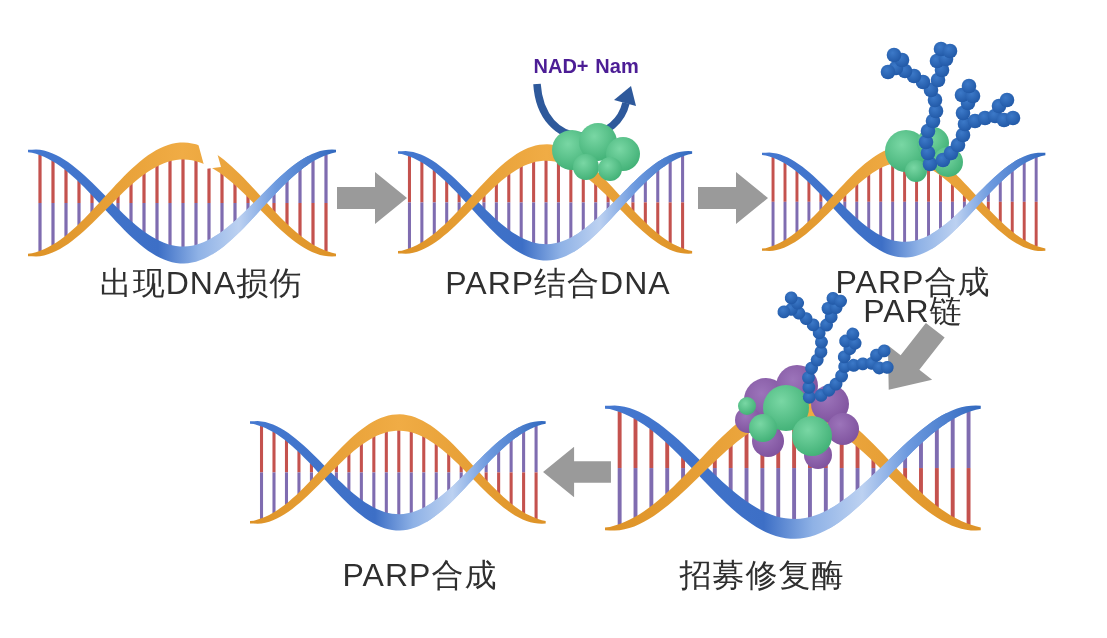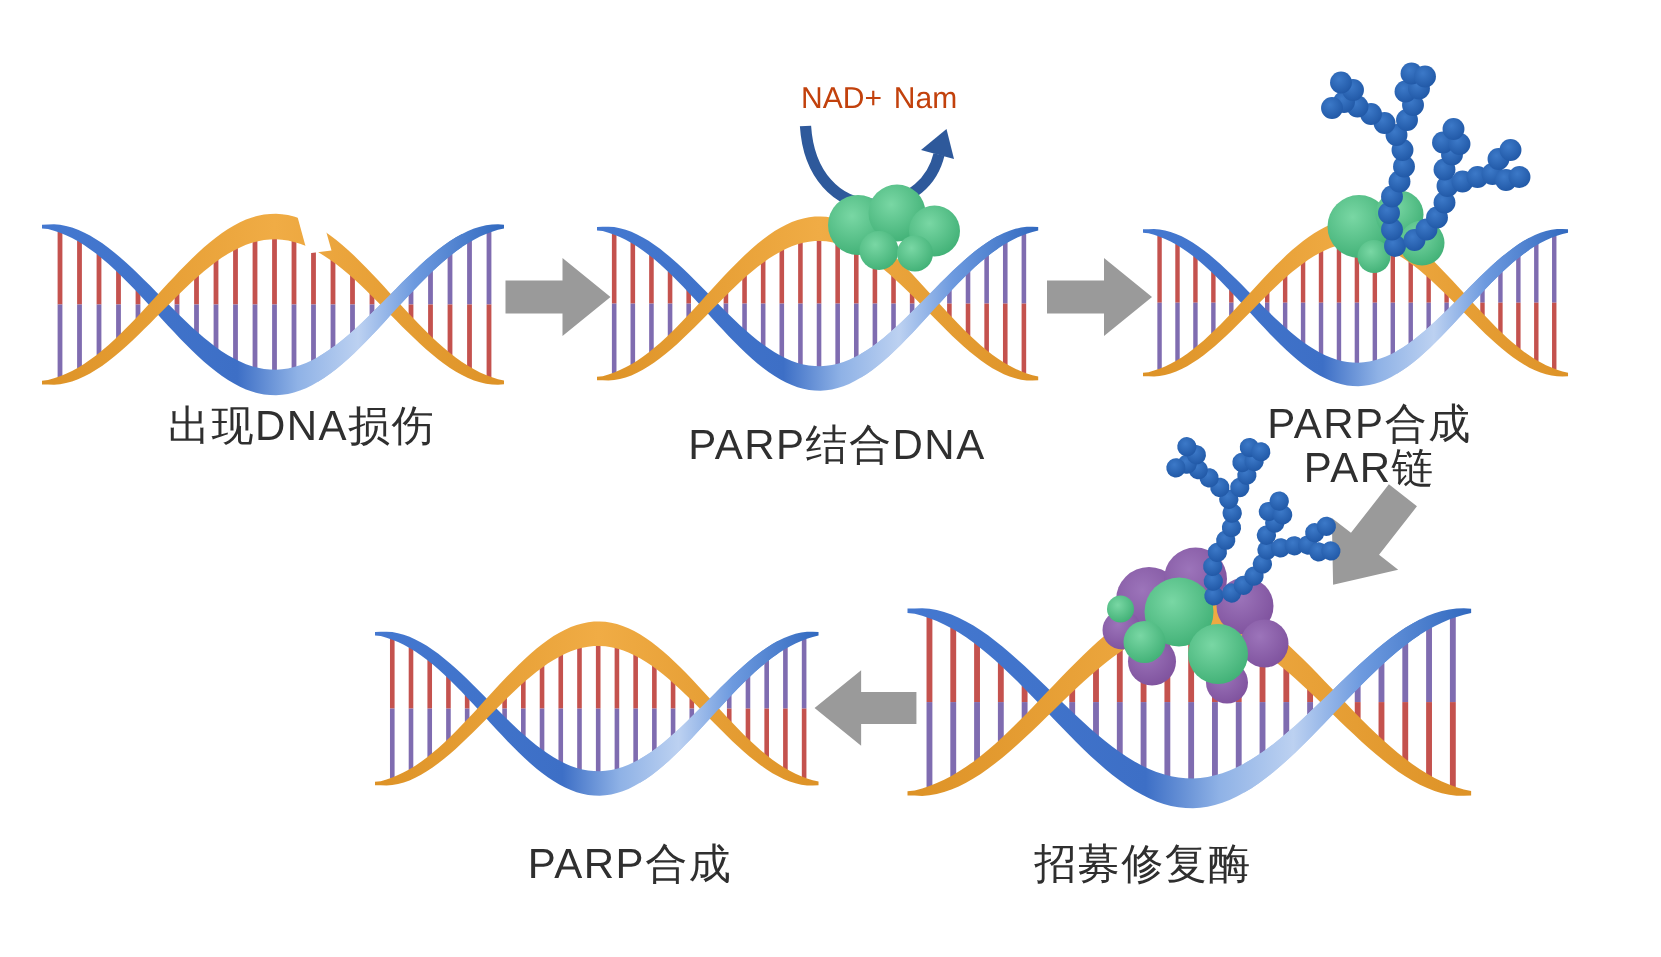--- a/index.html
+++ b/index.html
@@ -3,26 +3,26 @@
 <meta charset="utf-8">
 <style>
   html,body{margin:0;padding:0;background:#fff;}
   .stage{
     position:relative;width:1107px;height:638px;background:#ffffff;
     overflow:hidden;font-family:"Liberation Sans",sans-serif;
   }
   .art{position:absolute;left:0;top:0;}
   .step-label{
     position:absolute;transform:translateX(-50%);
-    font-size:28px;line-height:29px;color:#2f2f2f;
+    font-size:32px;line-height:29px;color:#2f2f2f;
     white-space:nowrap;text-align:center;letter-spacing:1px;
   }
   .cofactor-label{
     position:absolute;transform:translateX(-50%);
-    font-size:20px;font-weight:normal;color:#c2410c;white-space:nowrap;
+    font-size:20px;font-weight:bold;color:#4c1d95;white-space:nowrap;
   }
 </style>
 </head>
 <body>
 
 <div class="stage">
 
   <svg class="art" width="1107" height="638" viewBox="0 0 1107 638">
     <defs>
         <linearGradient id="gradBlue" gradientUnits="userSpaceOnUse" x1="0" y1="0" x2="310" y2="0">
@@ -428,21 +428,21 @@
           <circle cx="74" cy="-38" r="7.3" fill="url(#gradBead)"></circle>
           <circle cx="83" cy="-40" r="7.3" fill="url(#gradBead)"></circle>
           <circle cx="69" cy="-52" r="7.3" fill="url(#gradBead)"></circle>
           <circle cx="77" cy="-58" r="7.3" fill="url(#gradBead)"></circle>
         </g>
       </g>
   </svg>
 
   <div class="step-label" style="left:201px;top:269px">出现DNA损伤</div>
 
-  <div class="step-label" style="left:558px;top:282px">PARP结合DNA</div>
+  <div class="step-label" style="left:558px;top:269px">PARP结合DNA</div>
 
   <div class="step-label" style="left:762px;top:561px">招募修复酶</div>
 
   <div class="step-label" style="left:913px;top:268px">
     <div>PARP合成</div>
     <div>PAR链</div>
   </div>
 
   <div class="step-label" style="left:420px;top:561px">PARP合成</div>
 

